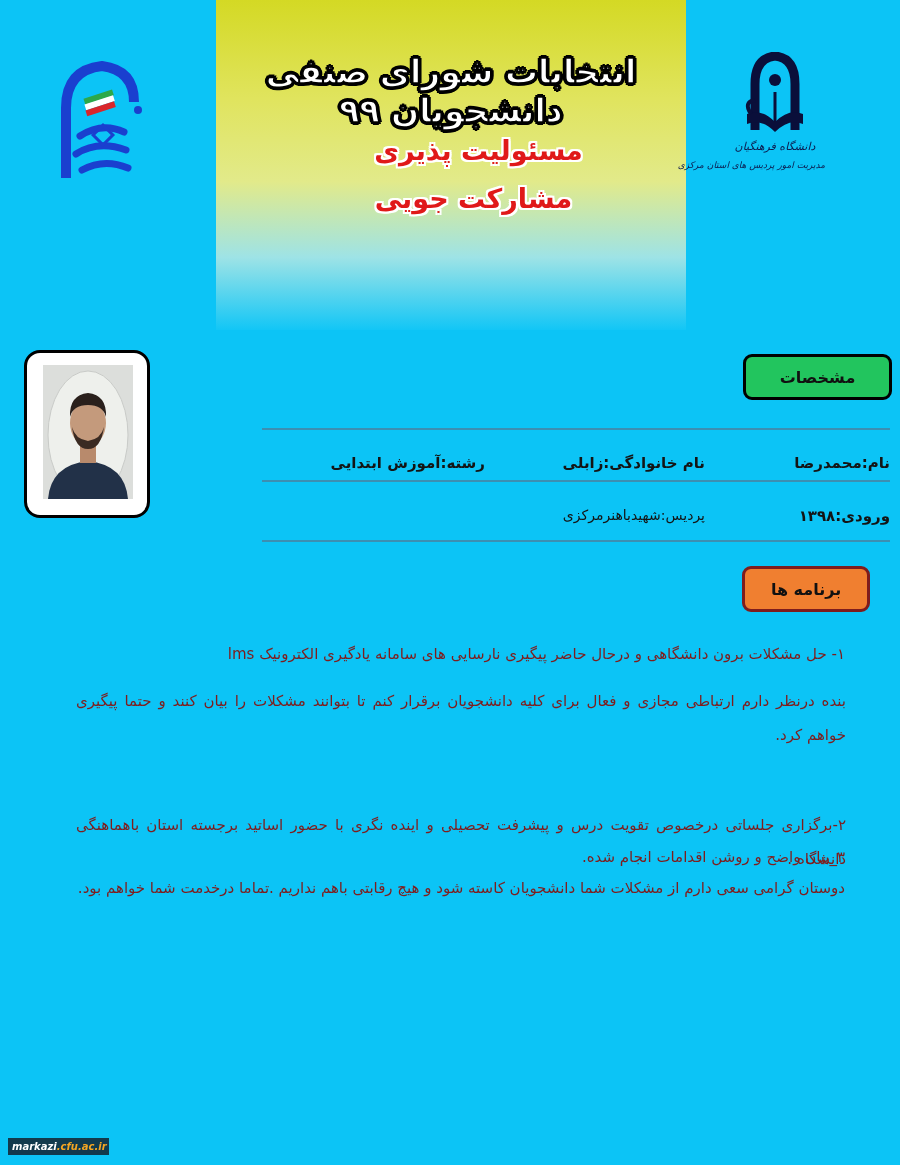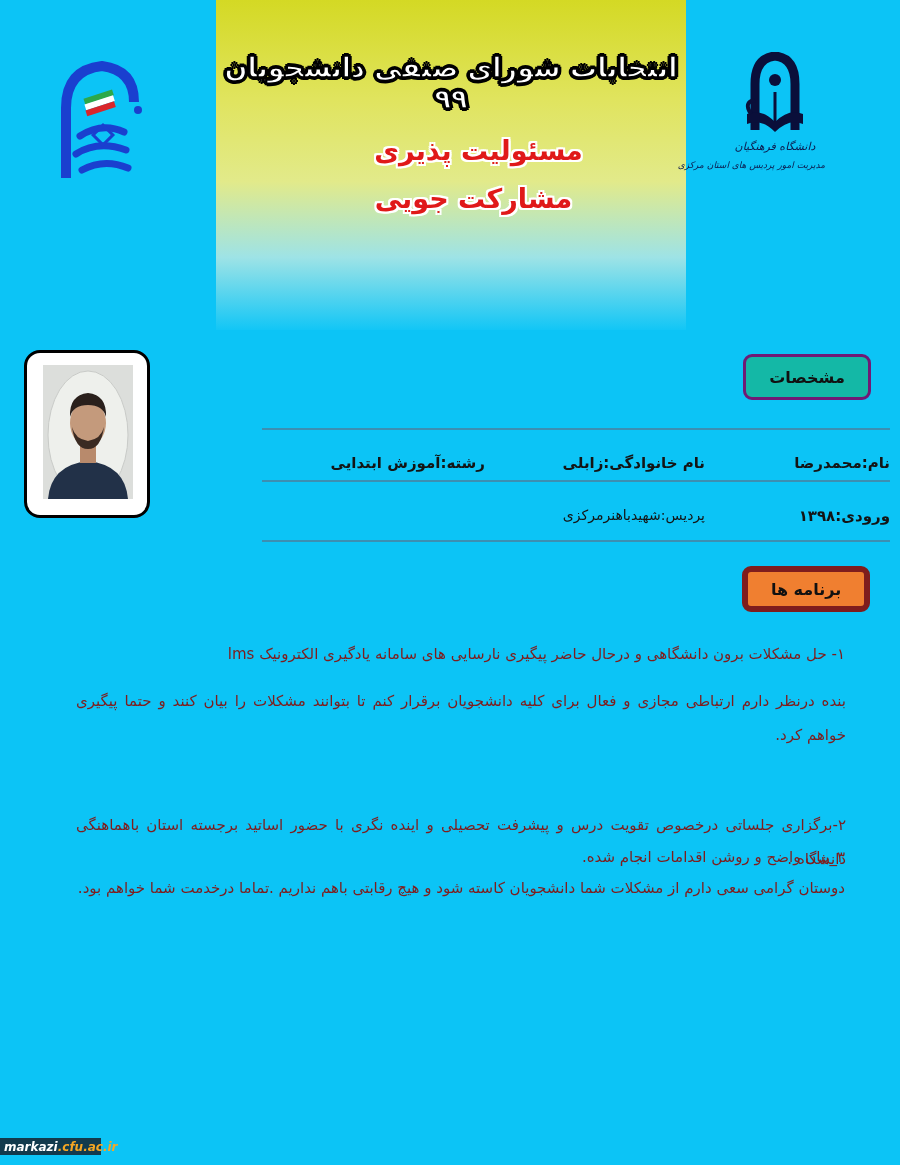--- a/index.html
+++ b/index.html
@@ -9,21 +9,21 @@
     background: #0cc4f6;
     font-family: "DejaVu Sans", sans-serif;
     color: #141414;
   }
   .banner {
     position: absolute; left: 216px; top: 0; width: 470px; height: 330px;
     background: linear-gradient(180deg, #d4d924 0%, #e0e45e 30%, #e2ea8a 55%, #9ee3e6 78%, #12c6f6 100%);
   }
   .banner-title {
     position: absolute; top: 52px; left: 0; right: 0; text-align: center;
-    font-size: 27px; font-weight: bold; color: #fff; direction: rtl;
+    font-size: 33px; font-weight: bold; color: #fff; direction: rtl;
     -webkit-text-stroke: 1.5px #000;
     text-shadow: 2px 2px 0 #000, -2px -2px 0 #000, 2px -2px 0 #000, -2px 2px 0 #000, 0 3px 0 #000, 3px 0 0 #000, -3px 0 0 #000, 0 -3px 0 #000;
   }
   .slogan {
     position: absolute; left: 0; right: 0; text-align: center;
     font-size: 27px; font-weight: bold; color: #e01919;
     text-shadow: 2px 2px 0 #fff, -2px -2px 0 #fff, 2px -2px 0 #fff, -2px 2px 0 #fff, 0 2px 0 #fff, 2px 0 0 #fff, -2px 0 0 #fff, 0 -2px 0 #fff;
   }
   .slogan.s1 { top: 135px; padding-left: 55px; }
   .slogan.s2 { top: 183px; padding-left: 45px; }
@@ -43,39 +43,39 @@
     position: absolute; left: 16px; top: 12px; width: 90px; height: 134px;
     background: #dcdedb; overflow: hidden;
   }
   .photo svg { width: 100%; height: 100%; }
 
   .tag {
     position: absolute; height: 46px; border-radius: 9px;
     display: flex; align-items: center; justify-content: center;
     font-size: 16px; font-weight: bold; color: #111;
   }
-  .tag.specs { left: 743px; top: 354px; width: 128px; background: #14b8a6; border: 3px solid #701a75; }
-  .tag.programs { left: 742px; top: 566px; width: 128px; background: #f07f30; border: 6px solid #7f1d1d; }
+  .tag.specs { left: 743px; top: 354px; width: 149px; background: #22c55e; border: 3px solid #000000; }
+  .tag.programs { left: 742px; top: 566px; width: 128px; background: #f07f30; border: 3px solid #7f1d1d; }
 
   .hr { position: absolute; left: 262px; width: 628px; height: 2px; background: #3c8fb2; }
   .info-cell { position: absolute; font-size: 15px; white-space: nowrap; direction: rtl; margin-top: 20px; }
   .info-cell.bold { font-weight: bold; }
 
   .para {
     position: absolute; right: 55px; width: 770px; font-size: 15px; line-height: 34px; text-align: right; direction: rtl; color: #7f1d1d;
   }
   .para.p1 { top: 637px; }
   .para.p2 { top: 684px; right: 54px; width: 770px; text-align: justify; text-align-last: right; }
   .para.p3 { top: 760px; right: 54px; width: 770px; text-align: justify; text-align-last: right; margin-top: 48px; }
   .para.p4 { top: 840px; }
   .para.p5 { top: 871px; width: 790px; }
 
   .watermark {
-    position: absolute; left: 0; top: 1138px; width: 101px; height: 17px;
-    background: #123a4d; font-family: "DejaVu Sans", sans-serif; font-size: 12px; font-style: italic; font-weight: bold;
+    position: absolute; left: 8px; top: 1138px; width: 101px; height: 17px;
+    background: #123a4d; font-family: "DejaVu Sans", sans-serif; font-size: 10px; font-style: italic; font-weight: bold;
     display: flex; align-items: center; padding-left: 4px; direction: ltr;
   }
   .watermark .w1 { color: #fff; }
   .watermark .w2 { color: #f5a623; }
 </style>
 </head>
 <body>
 
 <div class="banner">
   <div class="banner-title">انتخابات شورای صنفی دانشجویان ۹۹</div>

